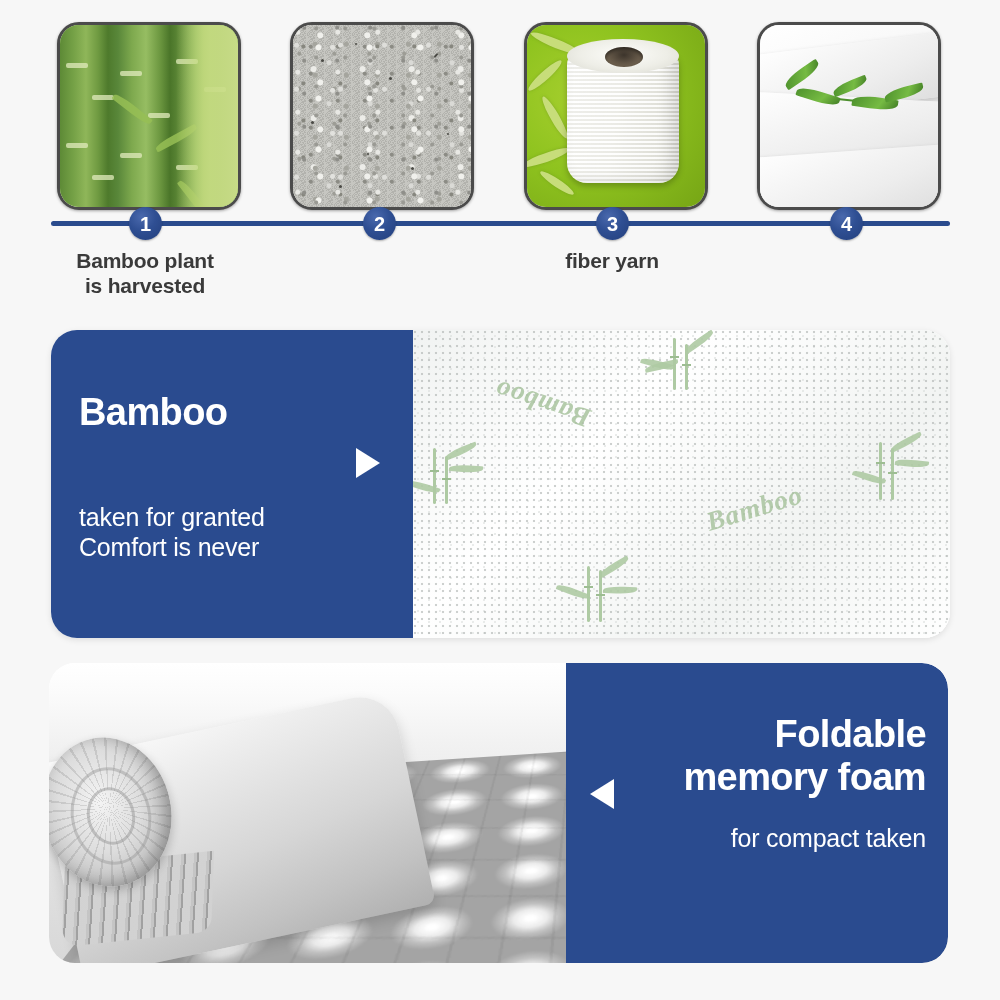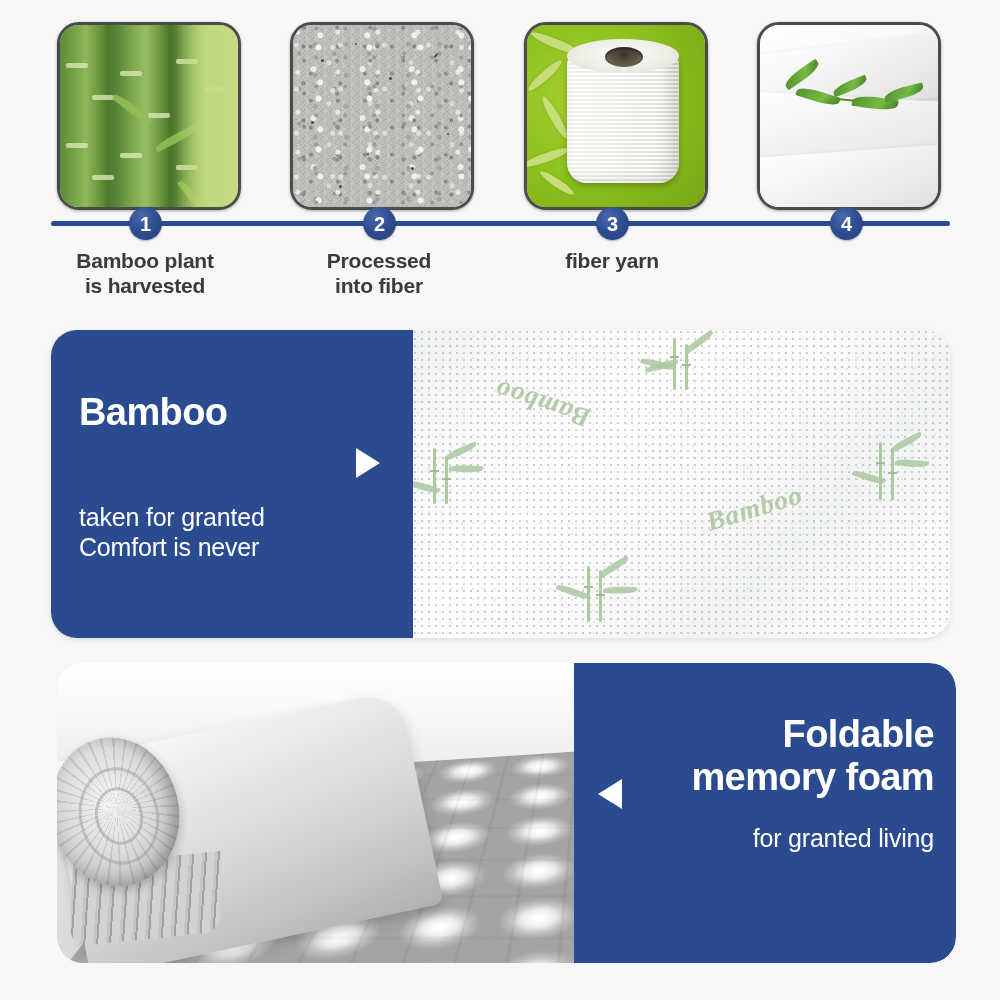--- a/index.html
+++ b/index.html
@@ -222,21 +222,21 @@
   .bm-stalk{position:absolute;width:3px;background:#aecaa3;border-radius:2px;}
   .bm-node{position:absolute;width:9px;height:2px;background:#9dbd92;}
   .bm-leaf{
     position:absolute;width:34px;height:7px;
     background:#aecaa3;border-radius:60% 5% 60% 5%;
     transform-origin:left center;opacity:.9;
   }
 
   
   #foam-section{
-    position:absolute;left:57px;top:663px;width:899px;height:300px;
+    position:absolute;left:49px;top:663px;width:899px;height:300px;
     border-radius:26px;overflow:hidden;
     background:#ffffff;
   }
   .foam-img{
     position:absolute;left:0;top:0;width:100%;height:100%;
     background:linear-gradient(180deg,#ffffff 0%,#fbfbfb 10%,#f2f2f2 26%,#e4e4e4 55%,#d8d8d8 100%);
   }
   
   .eggcrate{
     position:absolute;left:178px;top:86px;width:760px;height:240px;
@@ -408,24 +408,20 @@
       <span>3</span>
     </div>
   <div class="step-dot dot-4">
       <span>4</span>
     </div>
 
   <div class="step-label lbl-1">
     <div>Bamboo plant</div>
     <div>is harvested</div>
   </div>
-  <div class="step-label lbl-2">
-    <div>Processed</div>
-    <div>into fiber</div>
-  </div>
   <div class="step-label lbl-3">
     <div>fiber yarn</div>
   </div>
 </div>
 
 <div id="fabric-section">
 
   <div class="fabric-tex">
     <div class="bamboo-word bw-1">Bamboo</div>
     <div class="bamboo-word bw-2">Bamboo</div>
@@ -495,18 +491,18 @@
     <div class="roll-swirl2"></div>
   </div>
 
   <div class="foam-blue">
     <div class="arrow-left"></div>
     <div class="headline">
       <div>Foldable</div>
       <div>memory foam</div>
     </div>
     <div class="subline">
-      <div>for granted living</div>
+      <div>for compact taken</div>
     </div>
   </div>
 </div>
 
 <div class="foam-bottom-fade"></div>
 
 </body></html>

